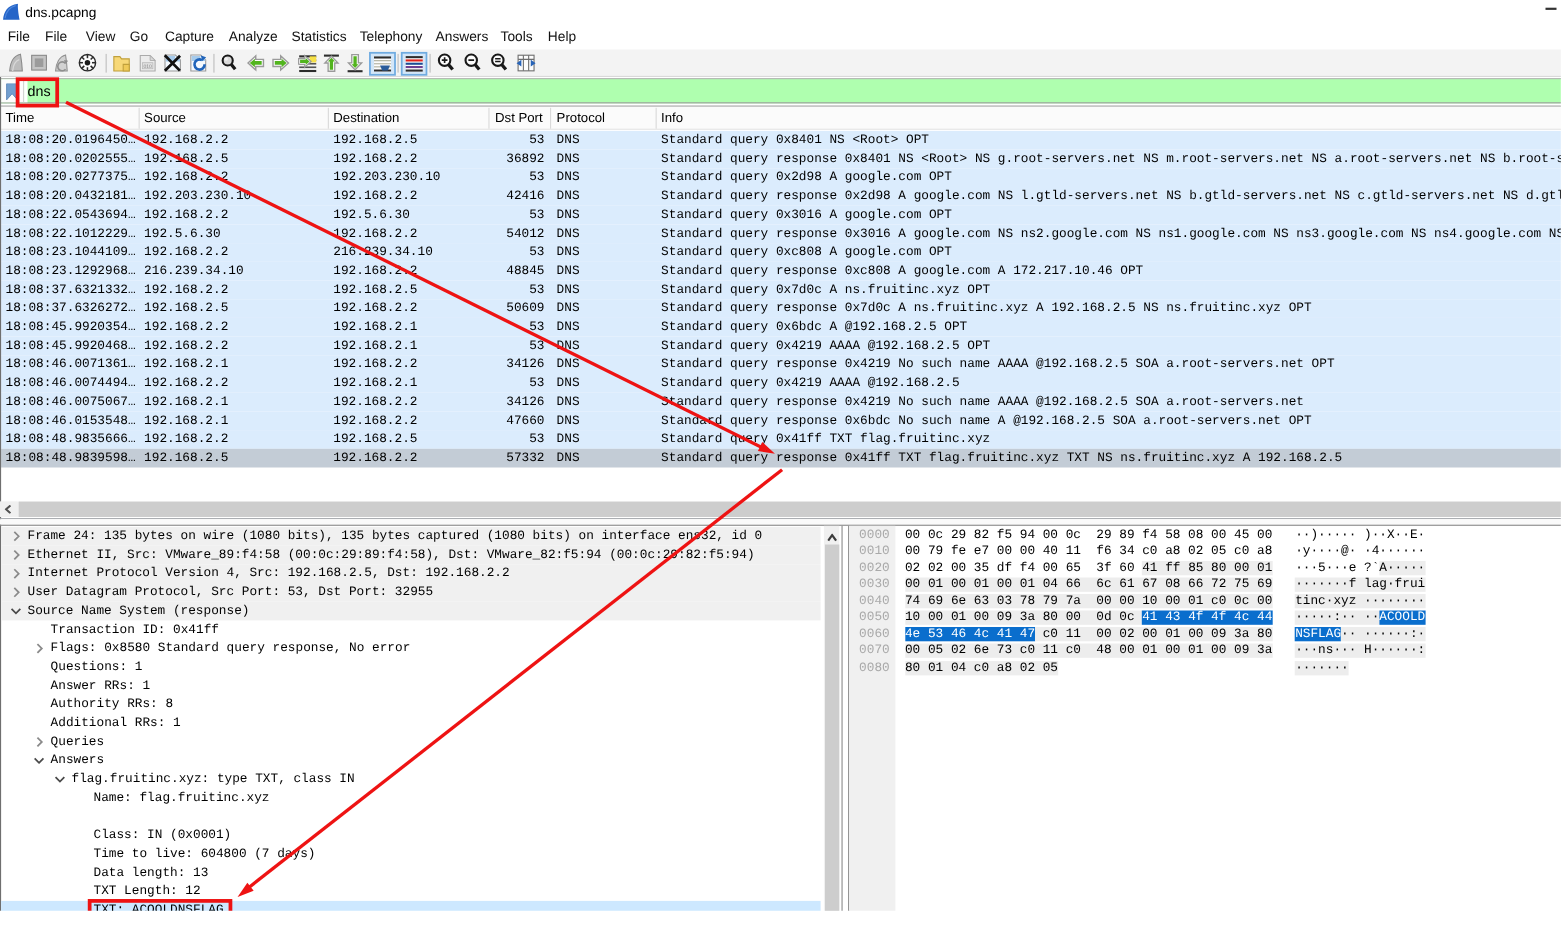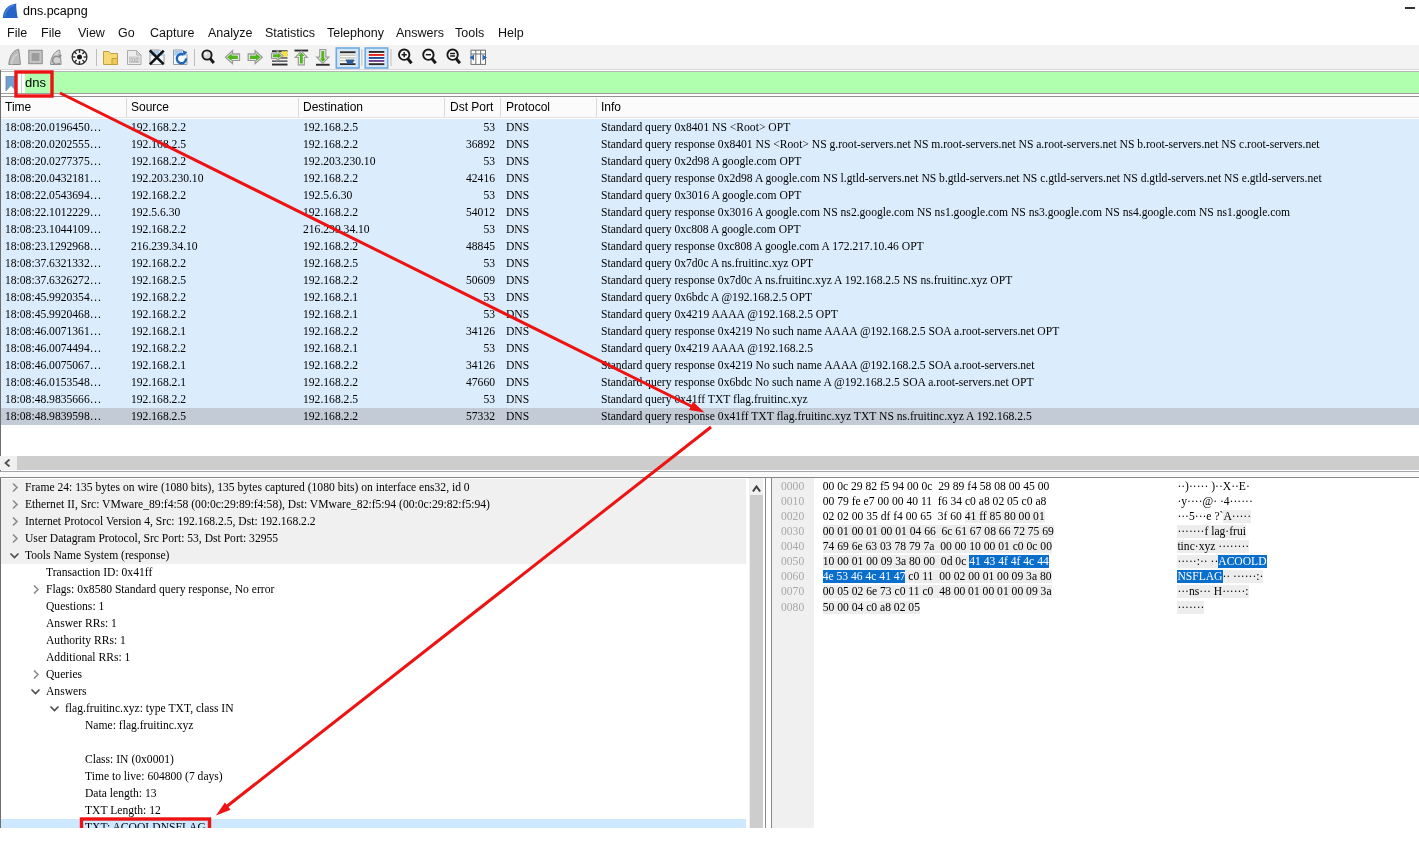--- a/index.html
+++ b/index.html
@@ -1,18 +1,18 @@
 <!DOCTYPE html>
 <html><head><meta charset="utf-8"><style>
 *{margin:0;padding:0;box-sizing:border-box}
 html,body{width:1419px;height:845px;overflow:hidden;background:#fff;
  font-family:"Liberation Sans",sans-serif;}
 #page{position:absolute;top:0;left:0;width:1419px;height:828px;overflow:hidden;background:#fff;}
 .abs{position:absolute}
-.mono{font-family:Liberation Serif, serif;font-size:11.6px;white-space:pre}
+.mono{font-family:Liberation Mono, monospace;font-size:11.6px;white-space:pre}
 
 #title{left:0;top:0;width:1419px;height:23px;background:#fff}
 #titletxt{left:23px;top:4px;font-size:12.5px;color:#000}
 
 #menubar{left:0;top:23px;width:1419px;height:22px;background:#fff;font-size:12.5px;color:#111}
 .mi{position:absolute;top:3px}
 
 #toolbar{left:0;top:45px;width:1419px;height:25px;background:#f3f3f3;border-bottom:1px solid #d9d9d9}
 
 #filterbar{left:0;top:71px;width:1419px;height:23px;background:#afffaf;border-top:1px solid #b4b4b4;border-bottom:1px solid #9c9c9c}
@@ -208,28 +208,28 @@
         <path d="M4 1.5 L8 5.5 L4 9.5" fill="none" stroke="#8a8a8a" stroke-width="1.6"></path>
       </svg><span style="position:absolute;left:24px;top:0">Ethernet II, Src: VMware_89:f4:58 (00:0c:29:89:f4:58), Dst: VMware_82:f5:94 (00:0c:29:82:f5:94)</span></div>
     <div class="drow mono g" style="top:513px"><svg class="dex" style="left:8px" viewBox="0 0 11 11">
         <path d="M4 1.5 L8 5.5 L4 9.5" fill="none" stroke="#8a8a8a" stroke-width="1.6"></path>
       </svg><span style="position:absolute;left:24px;top:0">Internet Protocol Version 4, Src: 192.168.2.5, Dst: 192.168.2.2</span></div>
     <div class="drow mono g" style="top:530px"><svg class="dex" style="left:8px" viewBox="0 0 11 11">
         <path d="M4 1.5 L8 5.5 L4 9.5" fill="none" stroke="#8a8a8a" stroke-width="1.6"></path>
       </svg><span style="position:absolute;left:24px;top:0">User Datagram Protocol, Src Port: 53, Dst Port: 32955</span></div>
     <div class="drow mono g" style="top:547px"><svg class="dex" style="left:8px" viewBox="0 0 11 11">
         <path d="M1.5 3.5 L5.5 7.5 L9.5 3.5" fill="none" stroke="#4a4a4a" stroke-width="1.6"></path>
-      </svg><span style="position:absolute;left:24px;top:0">Tools Name System (response)</span></div>
+      </svg><span style="position:absolute;left:24px;top:0">Source Name System (response)</span></div>
     <div class="drow mono" style="top:564px"><span style="position:absolute;left:45px;top:0">Transaction ID: 0x41ff</span></div>
     <div class="drow mono" style="top:581px"><svg class="dex" style="left:29px" viewBox="0 0 11 11">
         <path d="M4 1.5 L8 5.5 L4 9.5" fill="none" stroke="#8a8a8a" stroke-width="1.6"></path>
       </svg><span style="position:absolute;left:45px;top:0">Flags: 0x8580 Standard query response, No error</span></div>
     <div class="drow mono" style="top:598px"><span style="position:absolute;left:45px;top:0">Questions: 1</span></div>
     <div class="drow mono" style="top:615px"><span style="position:absolute;left:45px;top:0">Answer RRs: 1</span></div>
-    <div class="drow mono" style="top:632px"><span style="position:absolute;left:45px;top:0">Authority RRs: 1</span></div>
+    <div class="drow mono" style="top:632px"><span style="position:absolute;left:45px;top:0">Authority RRs: 8</span></div>
     <div class="drow mono" style="top:649px"><span style="position:absolute;left:45px;top:0">Additional RRs: 1</span></div>
     <div class="drow mono" style="top:683px"><svg class="dex" style="left:29px" viewBox="0 0 11 11">
         <path d="M1.5 3.5 L5.5 7.5 L9.5 3.5" fill="none" stroke="#4a4a4a" stroke-width="1.6"></path>
       </svg><span style="position:absolute;left:45px;top:0">Answers</span></div>
     <div class="drow mono" style="top:666px"><svg class="dex" style="left:29px" viewBox="0 0 11 11">
         <path d="M4 1.5 L8 5.5 L4 9.5" fill="none" stroke="#8a8a8a" stroke-width="1.6"></path>
       </svg><span style="position:absolute;left:45px;top:0">Queries</span></div>
     <div class="drow mono" style="top:700px"><svg class="dex" style="left:48px" viewBox="0 0 11 11">
         <path d="M1.5 3.5 L5.5 7.5 L9.5 3.5" fill="none" stroke="#4a4a4a" stroke-width="1.6"></path>
       </svg><span style="position:absolute;left:64px;top:0">flag.fruitinc.xyz: type TXT, class IN</span></div>
@@ -253,21 +253,21 @@
 <div class="abs" style="left:771px;top:478px;width:1px;height:367px;background:#8a8a8a"></div>
 <div class="abs" style="left:772px;top:478px;width:42px;height:367px;background:#f0f0f0"></div>
 <div class="xrow mono" style="left:770px;top:479.0px;width:649px"><span style="position:absolute;left:11px" class="off">0000</span><span style="position:absolute;left:52.7px">00 0c 29 82 f5 94 00 0c  29 89 f4 58 08 00 45 00</span><span style="position:absolute;left:407.4px">··)····· )··X··E·</span></div>
     <div class="xrow mono" style="left:770px;top:494.1px;width:649px"><span style="position:absolute;left:11px" class="off">0010</span><span style="position:absolute;left:52.7px">00 79 fe e7 00 00 40 11  f6 34 c0 a8 02 05 c0 a8</span><span style="position:absolute;left:407.4px">·y····@· ·4······</span></div>
     <div class="xrow mono" style="left:770px;top:509.1px;width:649px"><span style="position:absolute;left:11px" class="off">0020</span><span style="position:absolute;left:52.7px">02 02 00 35 df f4 00 65  3f 60 <span class="hg">41 ff 85 80 00 01</span></span><span style="position:absolute;left:407.4px">···5···e ?`<span class="hg">A·····</span></span></div>
     <div class="xrow mono" style="left:770px;top:524.2px;width:649px"><span style="position:absolute;left:11px" class="off">0030</span><span style="position:absolute;left:52.7px"><span class="hg">00 01 00 01 00 01 04 66  6c 61 67 08 66 72 75 69</span></span><span style="position:absolute;left:407.4px"><span class="hg">·······f lag·frui</span></span></div>
     <div class="xrow mono" style="left:770px;top:539.2px;width:649px"><span style="position:absolute;left:11px" class="off">0040</span><span style="position:absolute;left:52.7px"><span class="hg">74 69 6e 63 03 78 79 7a  00 00 10 00 01 c0 0c 00</span></span><span style="position:absolute;left:407.4px"><span class="hg">tinc·xyz ········</span></span></div>
     <div class="xrow mono" style="left:770px;top:554.3px;width:649px"><span style="position:absolute;left:11px" class="off">0050</span><span style="position:absolute;left:52.7px"><span class="hg">10 00 01 00 09 3a 80 00  0d 0c </span><span class="hb">41 43 4f 4f 4c 44</span></span><span style="position:absolute;left:407.4px"><span class="hg">·····:·· ··</span><span class="hb">ACOOLD</span></span></div>
     <div class="xrow mono" style="left:770px;top:569.4px;width:649px"><span style="position:absolute;left:11px" class="off">0060</span><span style="position:absolute;left:52.7px"><span class="hb">4e 53 46 4c 41 47</span><span class="hg"> c0 11  00 02 00 01 00 09 3a 80</span></span><span style="position:absolute;left:407.4px"><span class="hb">NSFLAG</span><span class="hg">·· ······:·</span></span></div>
     <div class="xrow mono" style="left:770px;top:584.4px;width:649px"><span style="position:absolute;left:11px" class="off">0070</span><span style="position:absolute;left:52.7px"><span class="hg">00 05 02 6e 73 c0 11 c0  48 00 01 00 01 00 09 3a</span></span><span style="position:absolute;left:407.4px"><span class="hg">···ns··· H······:</span></span></div>
-    <div class="xrow mono" style="left:770px;top:599.5px;width:649px"><span style="position:absolute;left:11px" class="off">0080</span><span style="position:absolute;left:52.7px"><span class="hg">50 00 04 c0 a8 02 05</span></span><span style="position:absolute;left:407.4px"><span class="hg">·······</span></span></div>
+    <div class="xrow mono" style="left:770px;top:599.5px;width:649px"><span style="position:absolute;left:11px" class="off">0080</span><span style="position:absolute;left:52.7px"><span class="hg">80 01 04 c0 a8 02 05</span></span><span style="position:absolute;left:407.4px"><span class="hg">·······</span></span></div>
 <svg class="abs" id="annot" width="1419" height="845" viewBox="0 0 1419 845">
 <rect x="16" y="72" width="36" height="24" fill="none" stroke="#ee1313" stroke-width="3.4"></rect>
 <line x1="60" y1="93" x2="695" y2="408" stroke="#ee1313" stroke-width="3"></line>
 <path d="M704.5 412.5 L689.0 410.0 L693.0 401.8 Z" fill="#ee1313"></path>
 <line x1="711" y1="427" x2="226" y2="807" stroke="#ee1313" stroke-width="3"></line>
 <path d="M216 815.5 L224.9 802.6 L230.6 809.8 Z" fill="#ee1313"></path>
 <rect x="81.5" y="819" width="128" height="19" fill="none" stroke="#ee1313" stroke-width="3.4"></rect>
 </svg>
 </div>
 </body></html>

